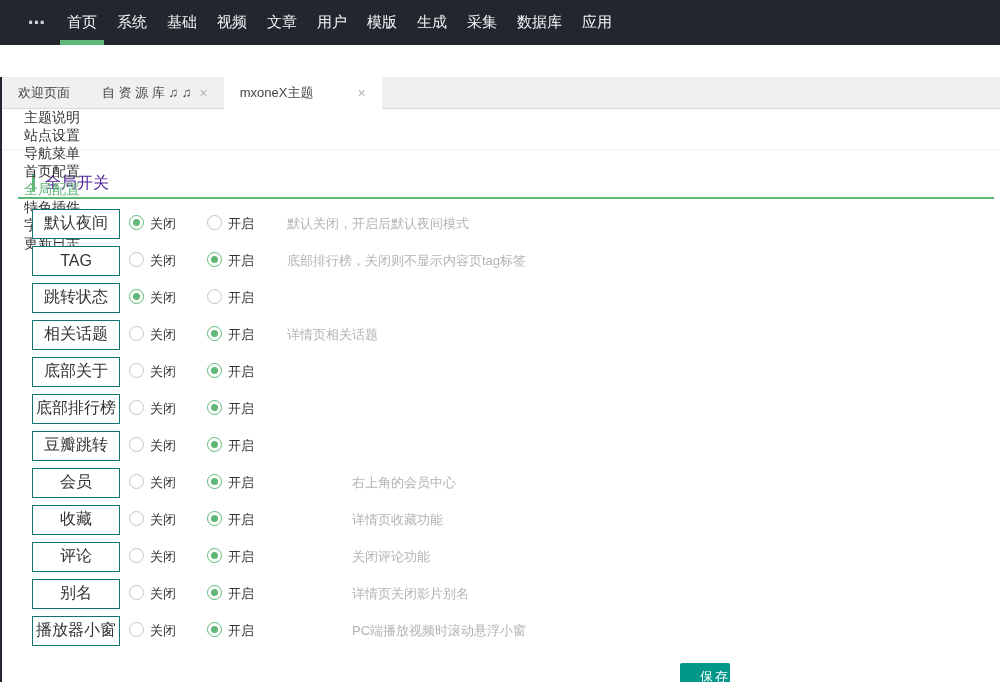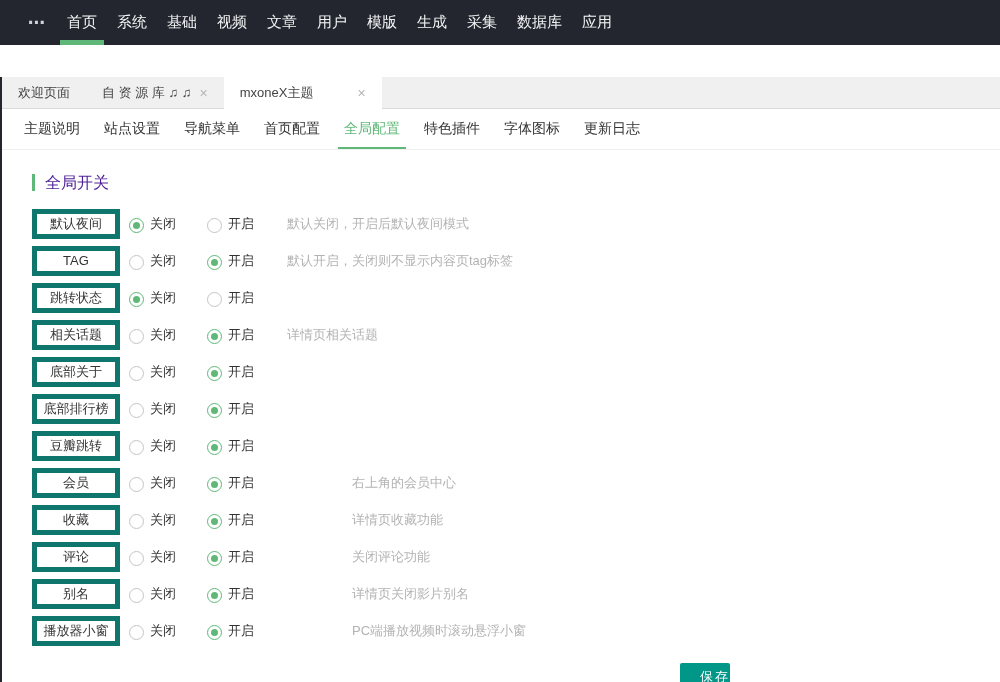--- a/index.html
+++ b/index.html
@@ -17,32 +17,32 @@
   .frame { position:relative; height:637px; border-left:2px solid #23262e;margin-top:32px; }
 
   
   .tabbar { height:32px; background:#f0f0f0; border-bottom:1px solid #d9d9d9; display:flex; align-items:stretch; }
   .tab { display:flex; align-items:center; padding:0 16px; font-size:13px; color:#444; cursor:pointer; white-space:nowrap; }
   .tab.active { background:#fff; margin-bottom:-1px;gap:36px; }
   .tab-close { display:none; color:#b6b6b6; font-size:14px; margin-left:8px; line-height:1; }
   .tab-close.has-close { display:inline; }
 
   
-  .subtabs { height:41px; display:flex; align-items:stretch; padding-left:10px; border-bottom:1px solid #f0f0f0; background:#fff; }
+  .subtabs { height:41px; display:flex; align-items:stretch; padding-left:10px; border-bottom:1px solid #f0f0f0; background:#fff;flex-direction:column; }
   .subtab { display:flex; align-items:center; padding:0 8px; margin:0 4px; font-size:14px; color:#333; position:relative; cursor:pointer; white-space:nowrap; }
   .subtab.active { color:#5FB878; }
   .subtab.active::after { content:''; position:absolute; left:2px; right:2px; bottom:0; height:2px; background:#5FB878; }
 
   
   .content { padding-left:30px; }
   .section-title { margin:24px 0 14px 0; font-size:16px; font-weight:normal; color:#4c1d95; border-left:3px solid #5FB878; padding-left:10px; line-height:17px; }
 
   .row { display:flex; align-items:center; height:37px; position:relative; }
-  .row-label { width:88px; min-width:88px; height:30px; border:5px solid #0f766e; background:#fff; display:flex; align-items:center; justify-content:center; font-size:13px; color:#333; }
-  .radio { display:flex; align-items:flex-end; margin-left:9px; width:69px; cursor:pointer; }
+  .row-label { width:88px; min-width:88px; height:30px; border:1px solid #0f766e; background:#fff; display:flex; align-items:center; justify-content:center; font-size:16px; color:#333; }
+  .radio { display:flex; align-items:flex-start; margin-left:9px; width:69px; cursor:pointer; }
   .radio-circle { width:15px; height:15px; min-width:15px; border:1px solid #c5c5c5; border-radius:50%; margin-right:6px; position:relative; background:#fff; }
   .radio.checked .radio-circle { border-color:#5FB878; }
   .radio.checked .radio-circle::after { content:''; position:absolute; left:3px; top:3px; width:7px; height:7px; border-radius:50%; background:#5FB878; }
   .radio-label { font-size:13px; color:#333; white-space:nowrap; }
   .row-desc { position:absolute; left:255px; font-size:13px; color:#b3b3b3; white-space:nowrap; }
   .row-desc.indent { left:320px; }
 
   .save-btn { display:block; margin:14px 0 0 648px; width:50px; height:28px; background:#009688; color:#fff; border:none; font-size:13px; letter-spacing:2px; padding-left:2px; border-radius:2px; cursor:pointer; font-family:inherit;text-align:right; }
 
   .footer-strip { position:absolute; left:0; right:0; bottom:0; height:10px; background:#f2f2f2; }
@@ -143,21 +143,21 @@
           <div class="row">
             <div class="row-label">TAG</div>
             <div class="radio">
               <span class="radio-circle"></span>
               <span class="radio-label">关闭</span>
             </div>
             <div class="radio checked">
               <span class="radio-circle"></span>
               <span class="radio-label">开启</span>
             </div>
-            <div class="row-desc">默认开启，关闭则不显示内容页tag标签</div>
+            <div class="row-desc">底部排行榜，关闭则不显示内容页tag标签</div>
           </div>
 
           <div class="row">
             <div class="row-label">跳转状态</div>
             <div class="radio checked">
               <span class="radio-circle"></span>
               <span class="radio-label">关闭</span>
             </div>
             <div class="radio">
               <span class="radio-circle"></span>

